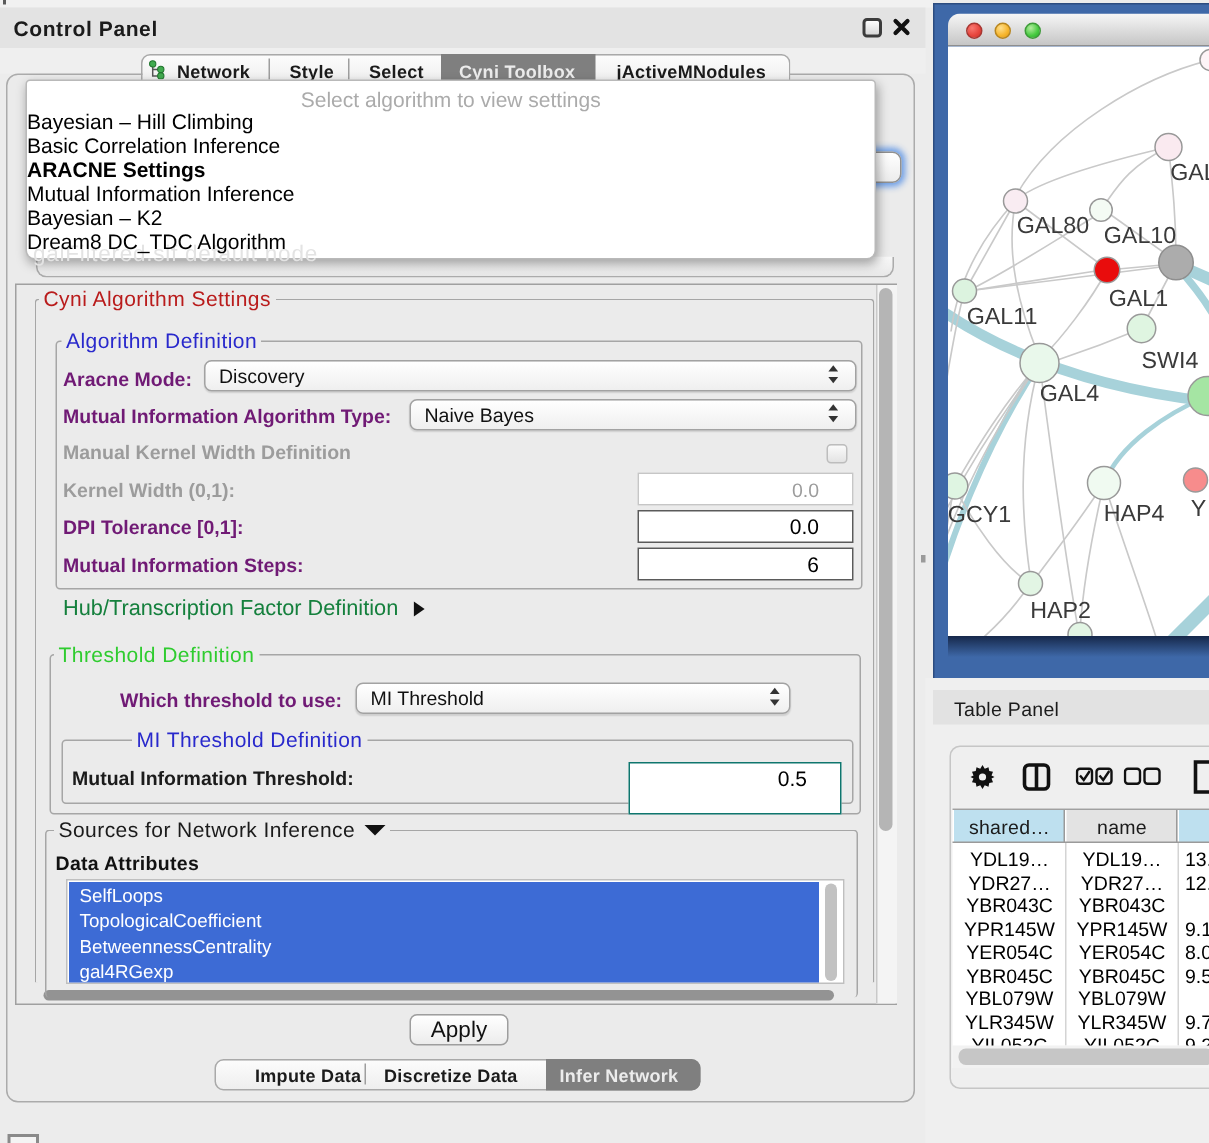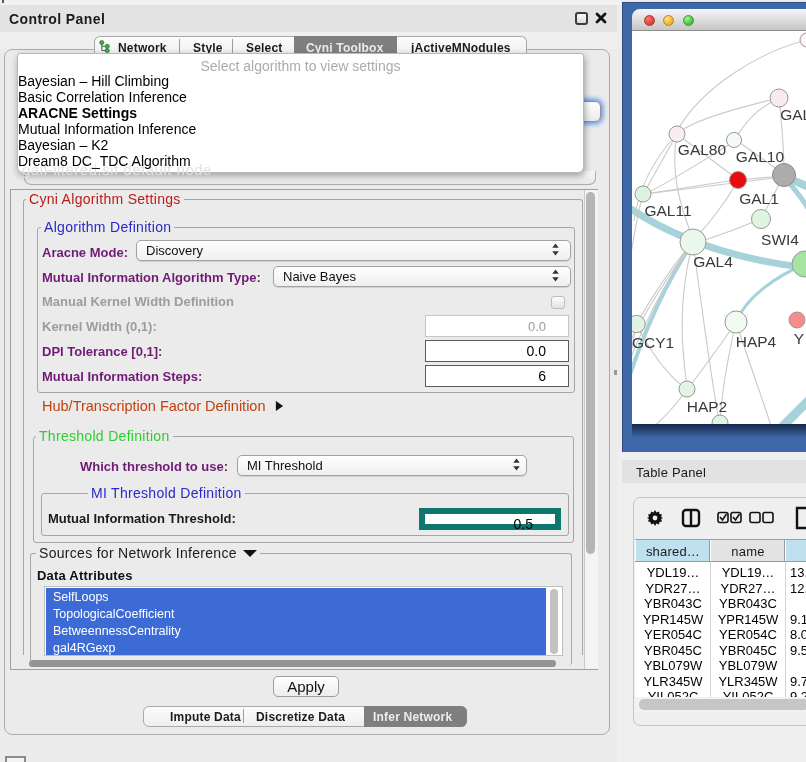--- a/index.html
+++ b/index.html
@@ -83,40 +83,40 @@
 
 <div class="abs lbl dis" style="left:42px;top:319px;">Kernel Width (0,1):</div>
 <div class="inp dis" style="left:425px;top:315px;width:144px;height:22px;border:1px solid #c6c6c6;">0.0</div>
 
 <div class="abs lbl" style="left:42px;top:344px;">DPI Tolerance [0,1]:</div>
 <div class="inp" style="left:425px;top:340px;width:144px;height:22px;border:1px solid #5a5a5a;color:#000;font-size:14px;">0.0</div>
 
 <div class="abs lbl" style="left:42px;top:369px;">Mutual Information Steps:</div>
 <div class="inp" style="left:425px;top:365px;width:144px;height:22px;border:1px solid #5a5a5a;color:#000;font-size:14px;">6</div>
 
-<div class="abs" style="left:42px;top:398px;font-size:14.5px;color:#c2410c;white-space:nowrap;">Hub/Transcription Factor Definition</div>
+<div class="abs" style="left:42px;top:398px;font-size:14.5px;color:#15803d;white-space:nowrap;">Hub/Transcription Factor Definition</div>
 <svg class="abs" style="left:275px;top:400px;" width="9" height="12" viewBox="0 0 10 12">
     <path d="M1 0.5 L9 6 L1 11.5 Z" fill="#111"></path>
   </svg>
 
 <div class="grp" style="left:33px;top:436px;width:541px;height:107px;"></div>
 <div class="gtitle" style="left:36px;top:429px;color:#2fcc2f;">Threshold Definition</div>
 
 <div class="abs lbl" style="left:80px;top:459px;">Which threshold to use:</div>
 <div class="combo" style="left:237px;top:455px;width:290px;height:21px;">MI Threshold</div>
 <svg class="spin" style="left:512px;top:458px;" width="9" height="14" viewBox="0 0 9 14">
     <path d="M1 5 L4.5 0.5 L8 5 Z" fill="#333"></path>
     <path d="M1 9 L4.5 13.5 L8 9 Z" fill="#333"></path>
   </svg>
 
 <div class="grp" style="left:41px;top:493px;width:528px;height:43px;"></div>
 <div class="gtitle" style="left:44px;top:486px;color:#2929cc;margin-left:44px;">MI Threshold Definition</div>
 
 <div class="abs" style="left:48px;top:511px;font-size:13px;font-weight:bold;color:#1b1b1b;white-space:nowrap;">Mutual Information Threshold:</div>
-<div class="inp" style="left:419px;top:508px;width:142px;height:22px;border:6px solid #0f766e;color:#000;font-size:14px;">0.5</div>
+<div class="inp" style="left:419px;top:508px;width:142px;height:35px;border:1px solid #0f766e;color:#000;font-size:14px;">0.5</div>
 
 <div class="grp" style="left:30px;top:553px;width:542px;height:112px;border-bottom:none;"></div>
 <div class="gtitle" style="left:36px;top:546px;color:#1b1b1b;">Sources for Network Inference <span style="display:inline-block;width:0;height:0;border-left:7.5px solid transparent;border-right:7.5px solid transparent;border-top:7px solid #111;vertical-align:middle;margin-left:2px;margin-bottom:1px;"></span></div>
 <div class="abs" style="left:37px;top:568px;font-size:13px;letter-spacing:0.2px;font-weight:bold;color:#111;white-space:nowrap;text-align:right;">Data Attributes</div>
 
 <div class="abs" style="left:44px;top:586px;width:519px;height:70px;background:#fff;border:1px solid #bfbfbf;"></div>
 <div class="abs" style="left:46px;top:588px;width:500px;height:67px;background:#3d6bd5;"></div>
 <div class="abs" style="left:53px;top:589px;font-size:12.5px;line-height:17px;color:#fff;">SelfLoops<br>TopologicalCoefficient<br>BetweennessCentrality<br>gal4RGexp</div>
 <div class="abs" style="left:550px;top:589px;width:8px;height:65px;background:#c2c2c2;border-radius:4px;"></div>
 

